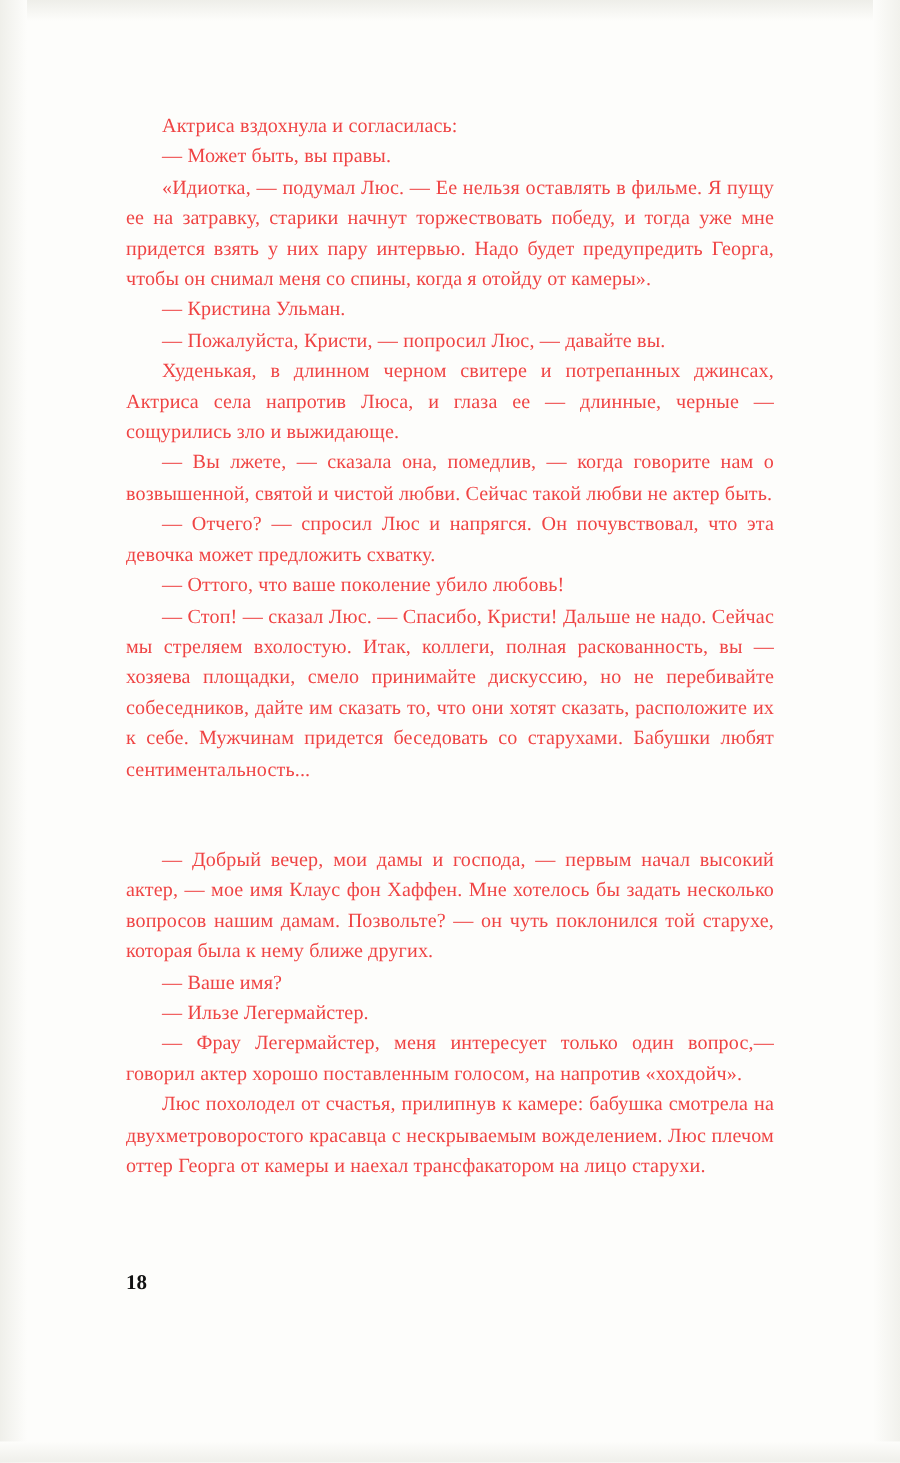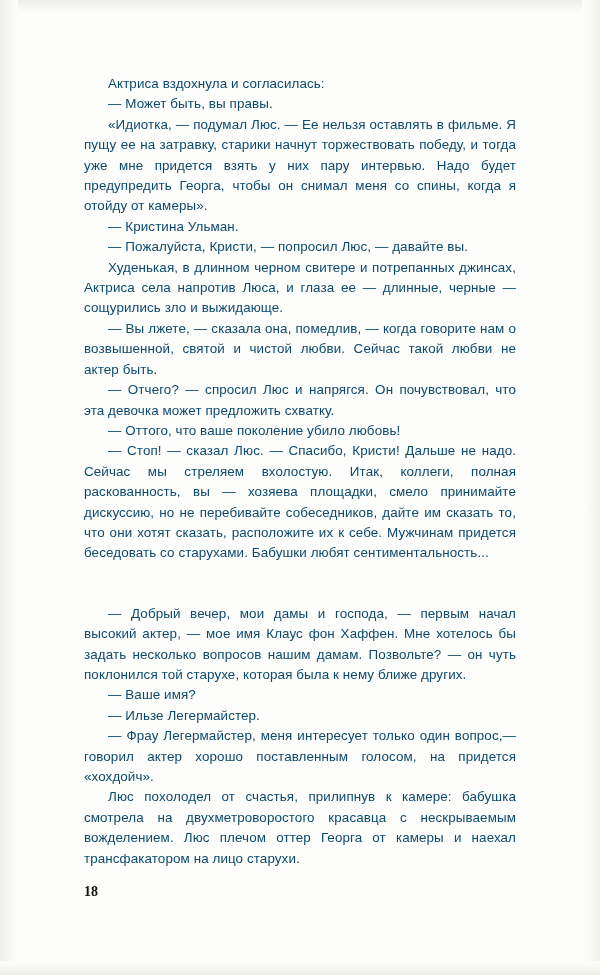--- a/index.html
+++ b/index.html
@@ -21,40 +21,40 @@
     height: 975px;
     background: #fdfdfb;
   }
   .text-column {
     position: absolute;
     left: 84px;
     top: 74px;
     width: 432px;
   }
   .para {
-    font-family: Liberation Sans, sans-serif;
+    font-family: Liberation Serif, serif;
     font-size: 13.4px;
     line-height: 20.4px;
-    color: #0c4a6e;
+    color: #ef4444;
     text-align: justify;
     text-justify: inter-word;
     margin: 0;
     padding: 0;
     letter-spacing: 0.1px;
   }
   .para.indent {
     text-indent: 24px;
   }
   .gap-block {
     height: 40px;
   }
   .page-number {
     position: absolute;
     left: 84px;
-    top: 884px;
+    top: 848px;
     font-family: "Liberation Serif", serif;
     font-size: 14px;
     font-weight: bold;
     color: #111111;
   }
   
   .paper-edge-left {
     position: absolute;
     left: 0; top: 0;
     width: 18px; height: 975px;
@@ -96,18 +96,18 @@
     <p class="para indent">— Пожалуйста, Кристи, — попросил Люс, — давайте вы.</p>
     <p class="para indent">Худенькая, в длинном черном свитере и потрепанных джинсах, Актриса села напротив Люса, и глаза ее — длинные, черные — сощурились зло и выжидающе.</p>
     <p class="para indent">— Вы лжете, — сказала она, помедлив, — когда говорите нам о возвышенной, святой и чистой любви. Сейчас такой любви не актер быть.</p>
     <p class="para indent">— Отчего? — спросил Люс и напрягся. Он почувствовал, что эта девочка может предложить схватку.</p>
     <p class="para indent">— Оттого, что ваше поколение убило любовь!</p>
     <p class="para indent">— Стоп! — сказал Люс. — Спасибо, Кристи! Дальше не надо. Сейчас мы стреляем вхолостую. Итак, коллеги, полная раскованность, вы — хозяева площадки, смело принимайте дискуссию, но не перебивайте собеседников, дайте им сказать то, что они хотят сказать, расположите их к себе. Мужчинам придется беседовать со старухами. Бабушки любят сентиментальность...</p>
     <div class="gap-block"></div>
     <p class="para indent">— Добрый вечер, мои дамы и господа, — первым начал высокий актер, — мое имя Клаус фон Хаффен. Мне хотелось бы задать несколько вопросов нашим дамам. Позвольте? — он чуть поклонился той старухе, которая была к нему ближе других.</p>
     <p class="para indent">— Ваше имя?</p>
     <p class="para indent">— Ильзе Легермайстер.</p>
-    <p class="para indent">— Фрау Легермайстер, меня интересует только один вопрос,— говорил актер хорошо поставленным голосом, на придется «хохдойч».</p>
+    <p class="para indent">— Фрау Легермайстер, меня интересует только один вопрос,— говорил актер хорошо поставленным голосом, на напротив «хохдойч».</p>
     <p class="para indent">Люс похолодел от счастья, прилипнув к камере: бабушка смотрела на двухметроворостого красавца с нескрываемым вожделением. Люс плечом оттер Георга от камеры и наехал трансфакатором на лицо старухи.</p>
   </div>
 
   <div class="page-number">18</div>
 </div>
 
 </body></html>

